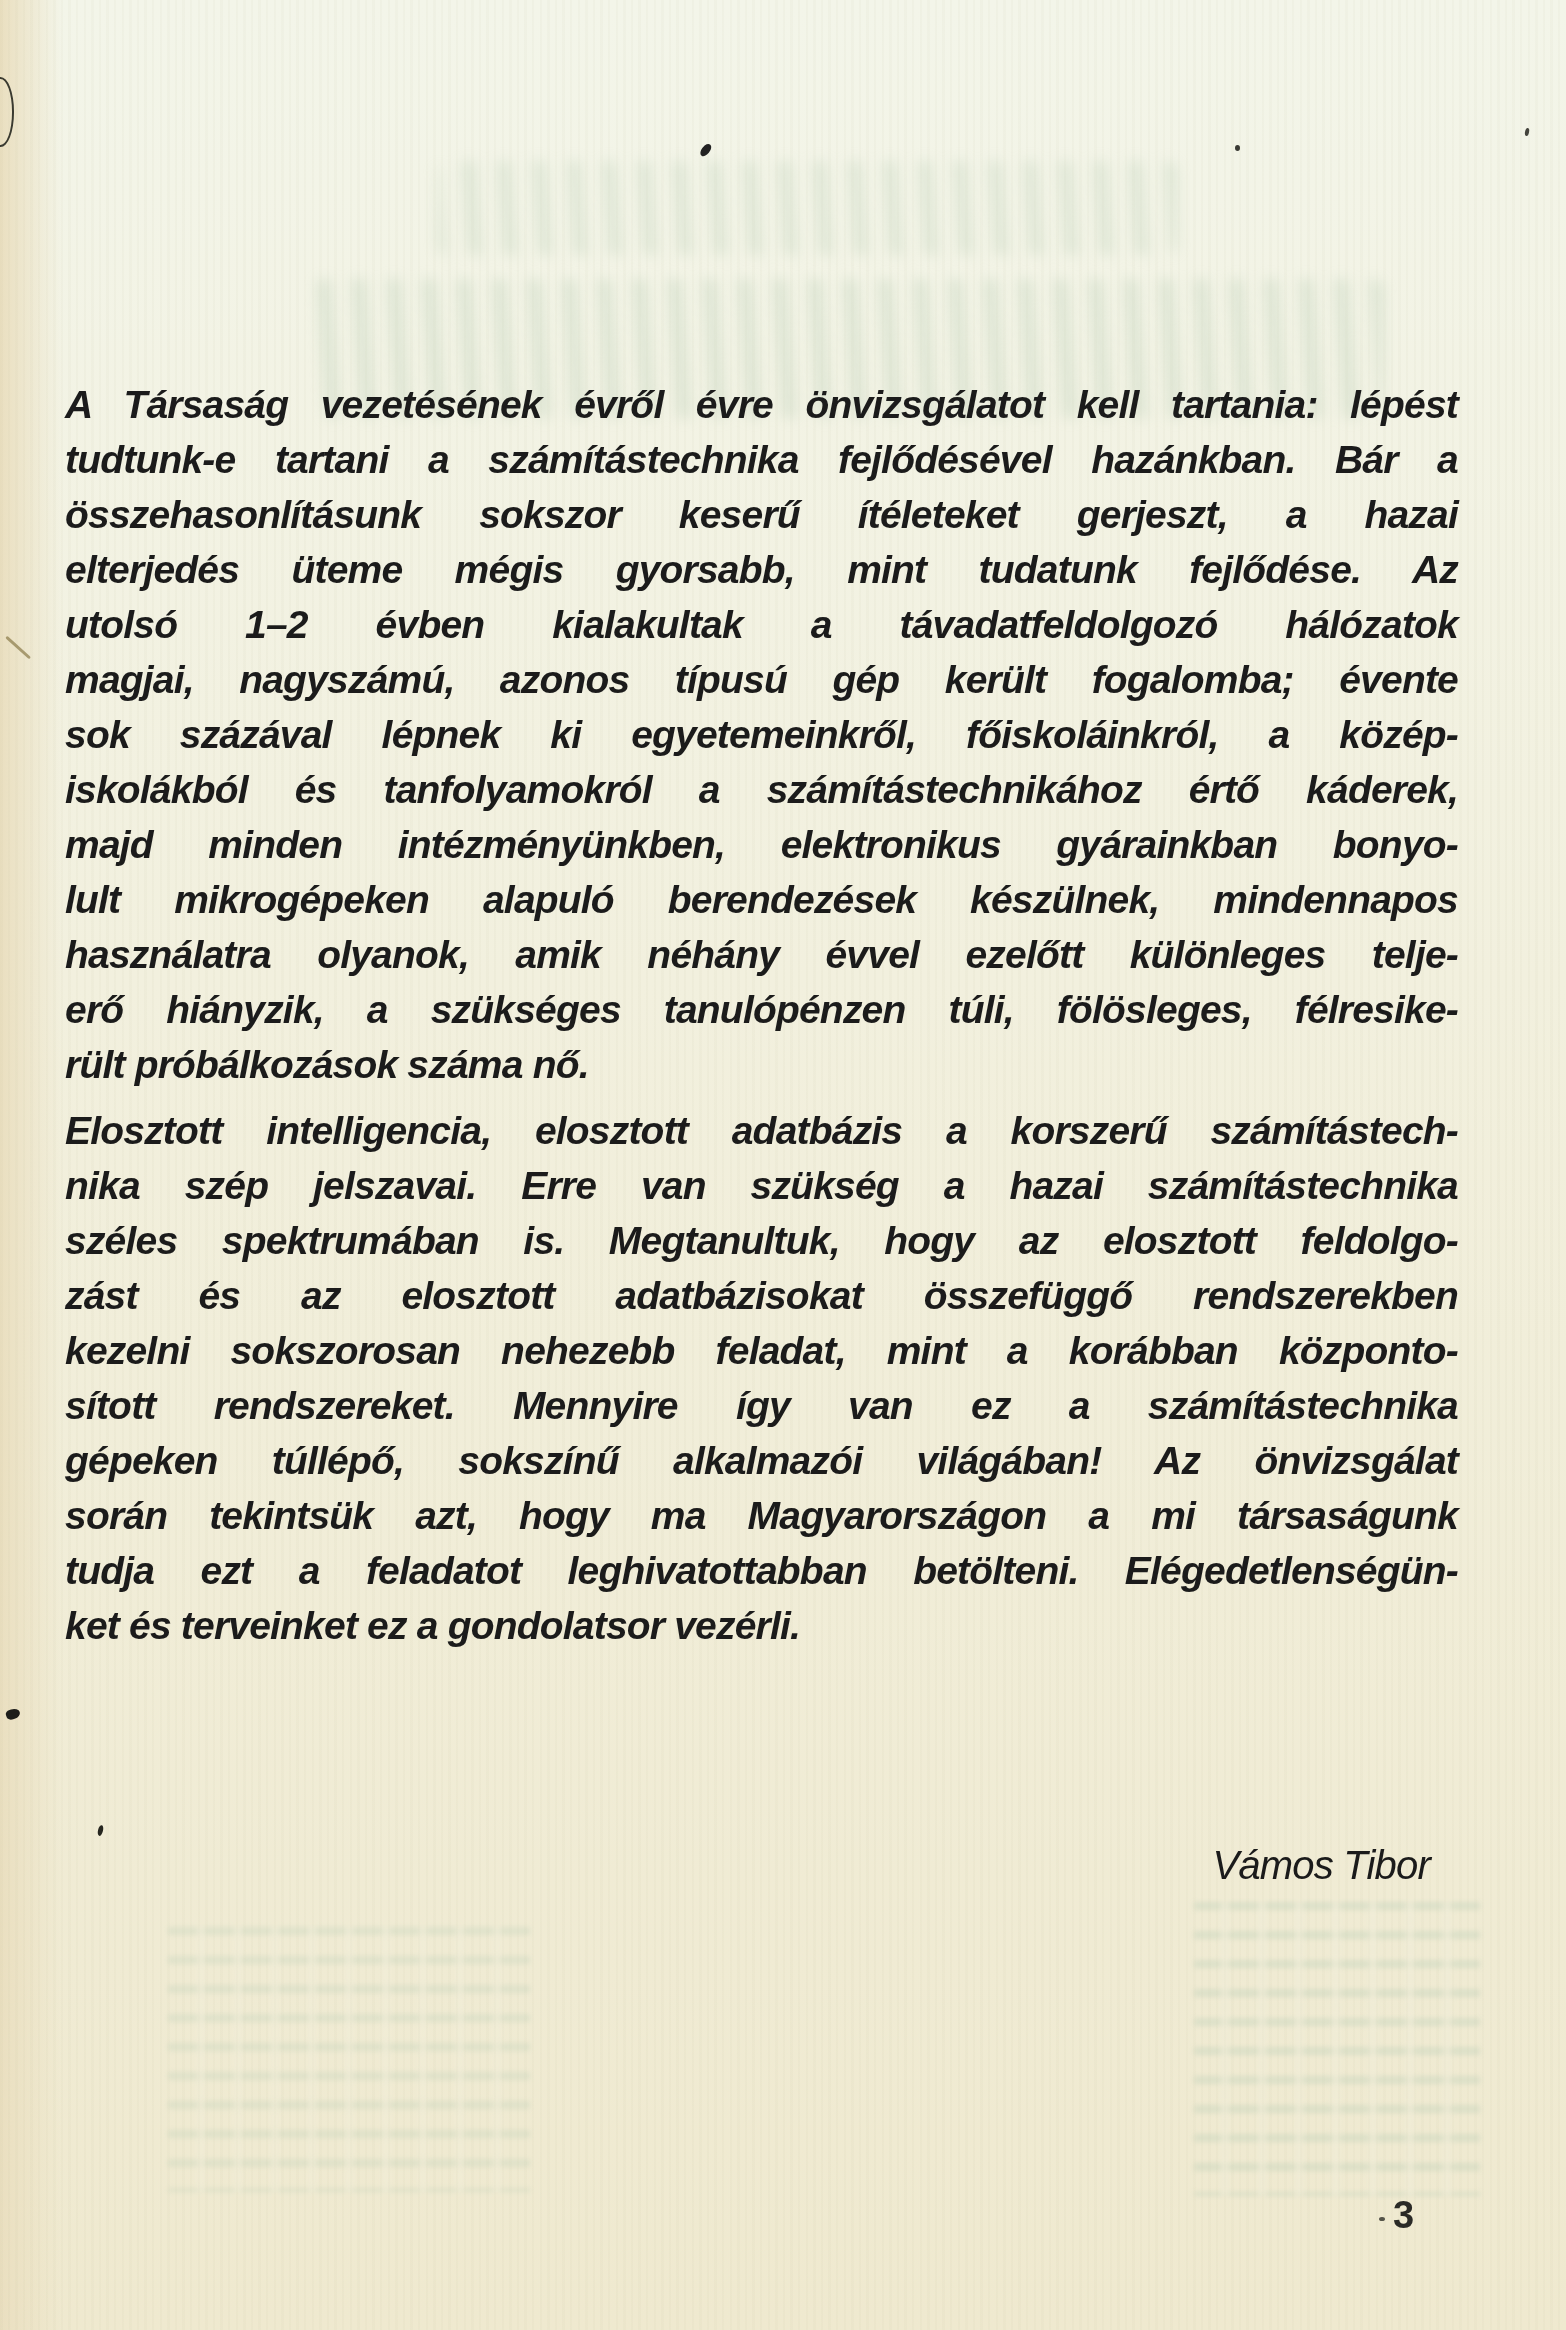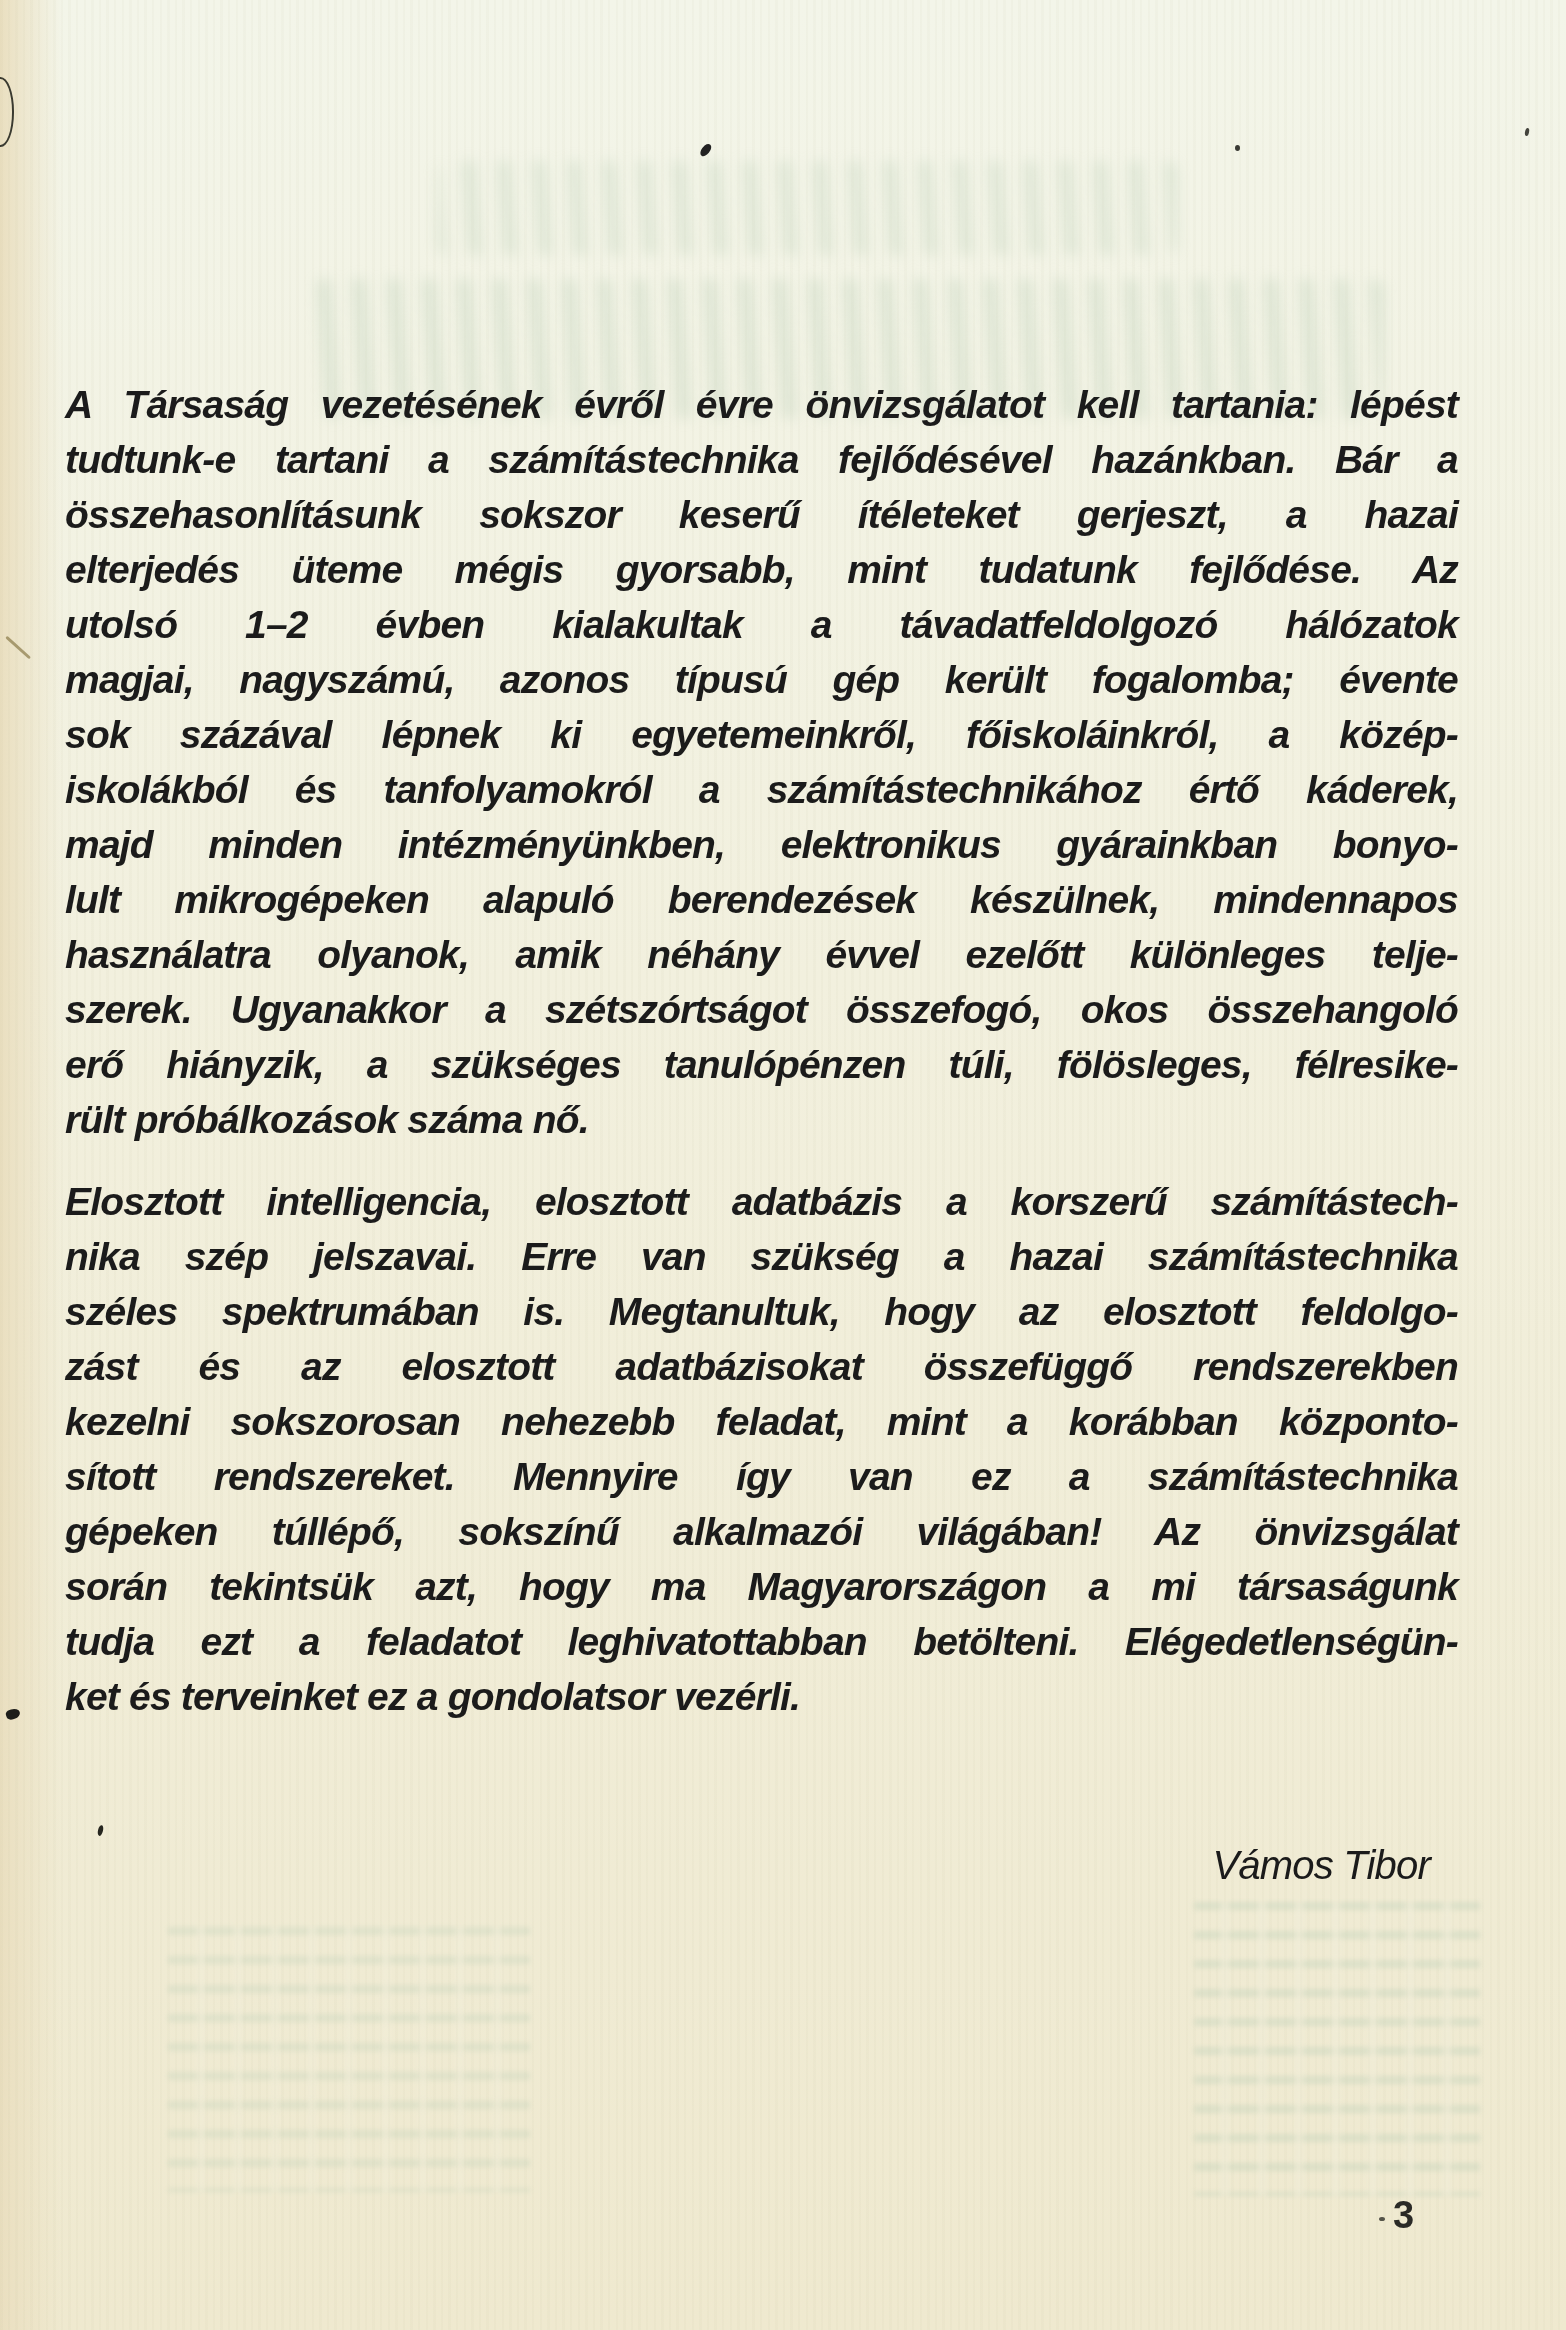--- a/index.html
+++ b/index.html
@@ -56,21 +56,21 @@
     position:absolute;
     left:65px;top:377px;
     width:1393px;
     color:var(--ink);
     font-style:italic;
     font-weight:700;
     font-size:39px;
     letter-spacing:-0.8px;
   }
   .para{display:block;}
-  .para + .para{margin-top:27px;}
+  .para + .para{margin-top:11px;}
   .line{
     height:55px;
     line-height:55px;
     text-align:justify;
     text-align-last:justify;
     white-space:normal;
     overflow:visible;
   }
   .para .line:last-child{text-align-last:left;}
 
@@ -127,21 +127,20 @@
         <div class="line">tudtunk-e tartani a számítástechnika fejlődésével hazánkban. Bár a</div>
         <div class="line">összehasonlításunk sokszor keserű ítéleteket gerjeszt, a hazai</div>
         <div class="line">elterjedés üteme mégis gyorsabb, mint tudatunk fejlődése. Az</div>
         <div class="line">utolsó 1–2 évben kialakultak a távadatfeldolgozó hálózatok</div>
         <div class="line">magjai, nagyszámú, azonos típusú gép került fogalomba; évente</div>
         <div class="line">sok százával lépnek ki egyetemeinkről, főiskoláinkról, a közép-</div>
         <div class="line">iskolákból és tanfolyamokról a számítástechnikához értő káderek,</div>
         <div class="line">majd minden intézményünkben, elektronikus gyárainkban bonyo-</div>
         <div class="line">lult mikrogépeken alapuló berendezések készülnek, mindennapos</div>
         <div class="line">használatra olyanok, amik néhány évvel ezelőtt különleges telje-</div>
-        <div class="line">szerek. Ugyanakkor a szétszórtságot összefogó, okos összehangoló</div>
         <div class="line">erő hiányzik, a szükséges tanulópénzen túli, fölösleges, félresike-</div>
         <div class="line">rült próbálkozások száma nő.</div>
       </div>
     <div class="para">
         <div class="line">Elosztott intelligencia, elosztott adatbázis a korszerű számítástech-</div>
         <div class="line">nika szép jelszavai. Erre van szükség a hazai számítástechnika</div>
         <div class="line">széles spektrumában is. Megtanultuk, hogy az elosztott feldolgo-</div>
         <div class="line">zást és az elosztott adatbázisokat összefüggő rendszerekben</div>
         <div class="line">kezelni sokszorosan nehezebb feladat, mint a korábban központo-</div>
         <div class="line">sított rendszereket. Mennyire így van ez a számítástechnika</div>

